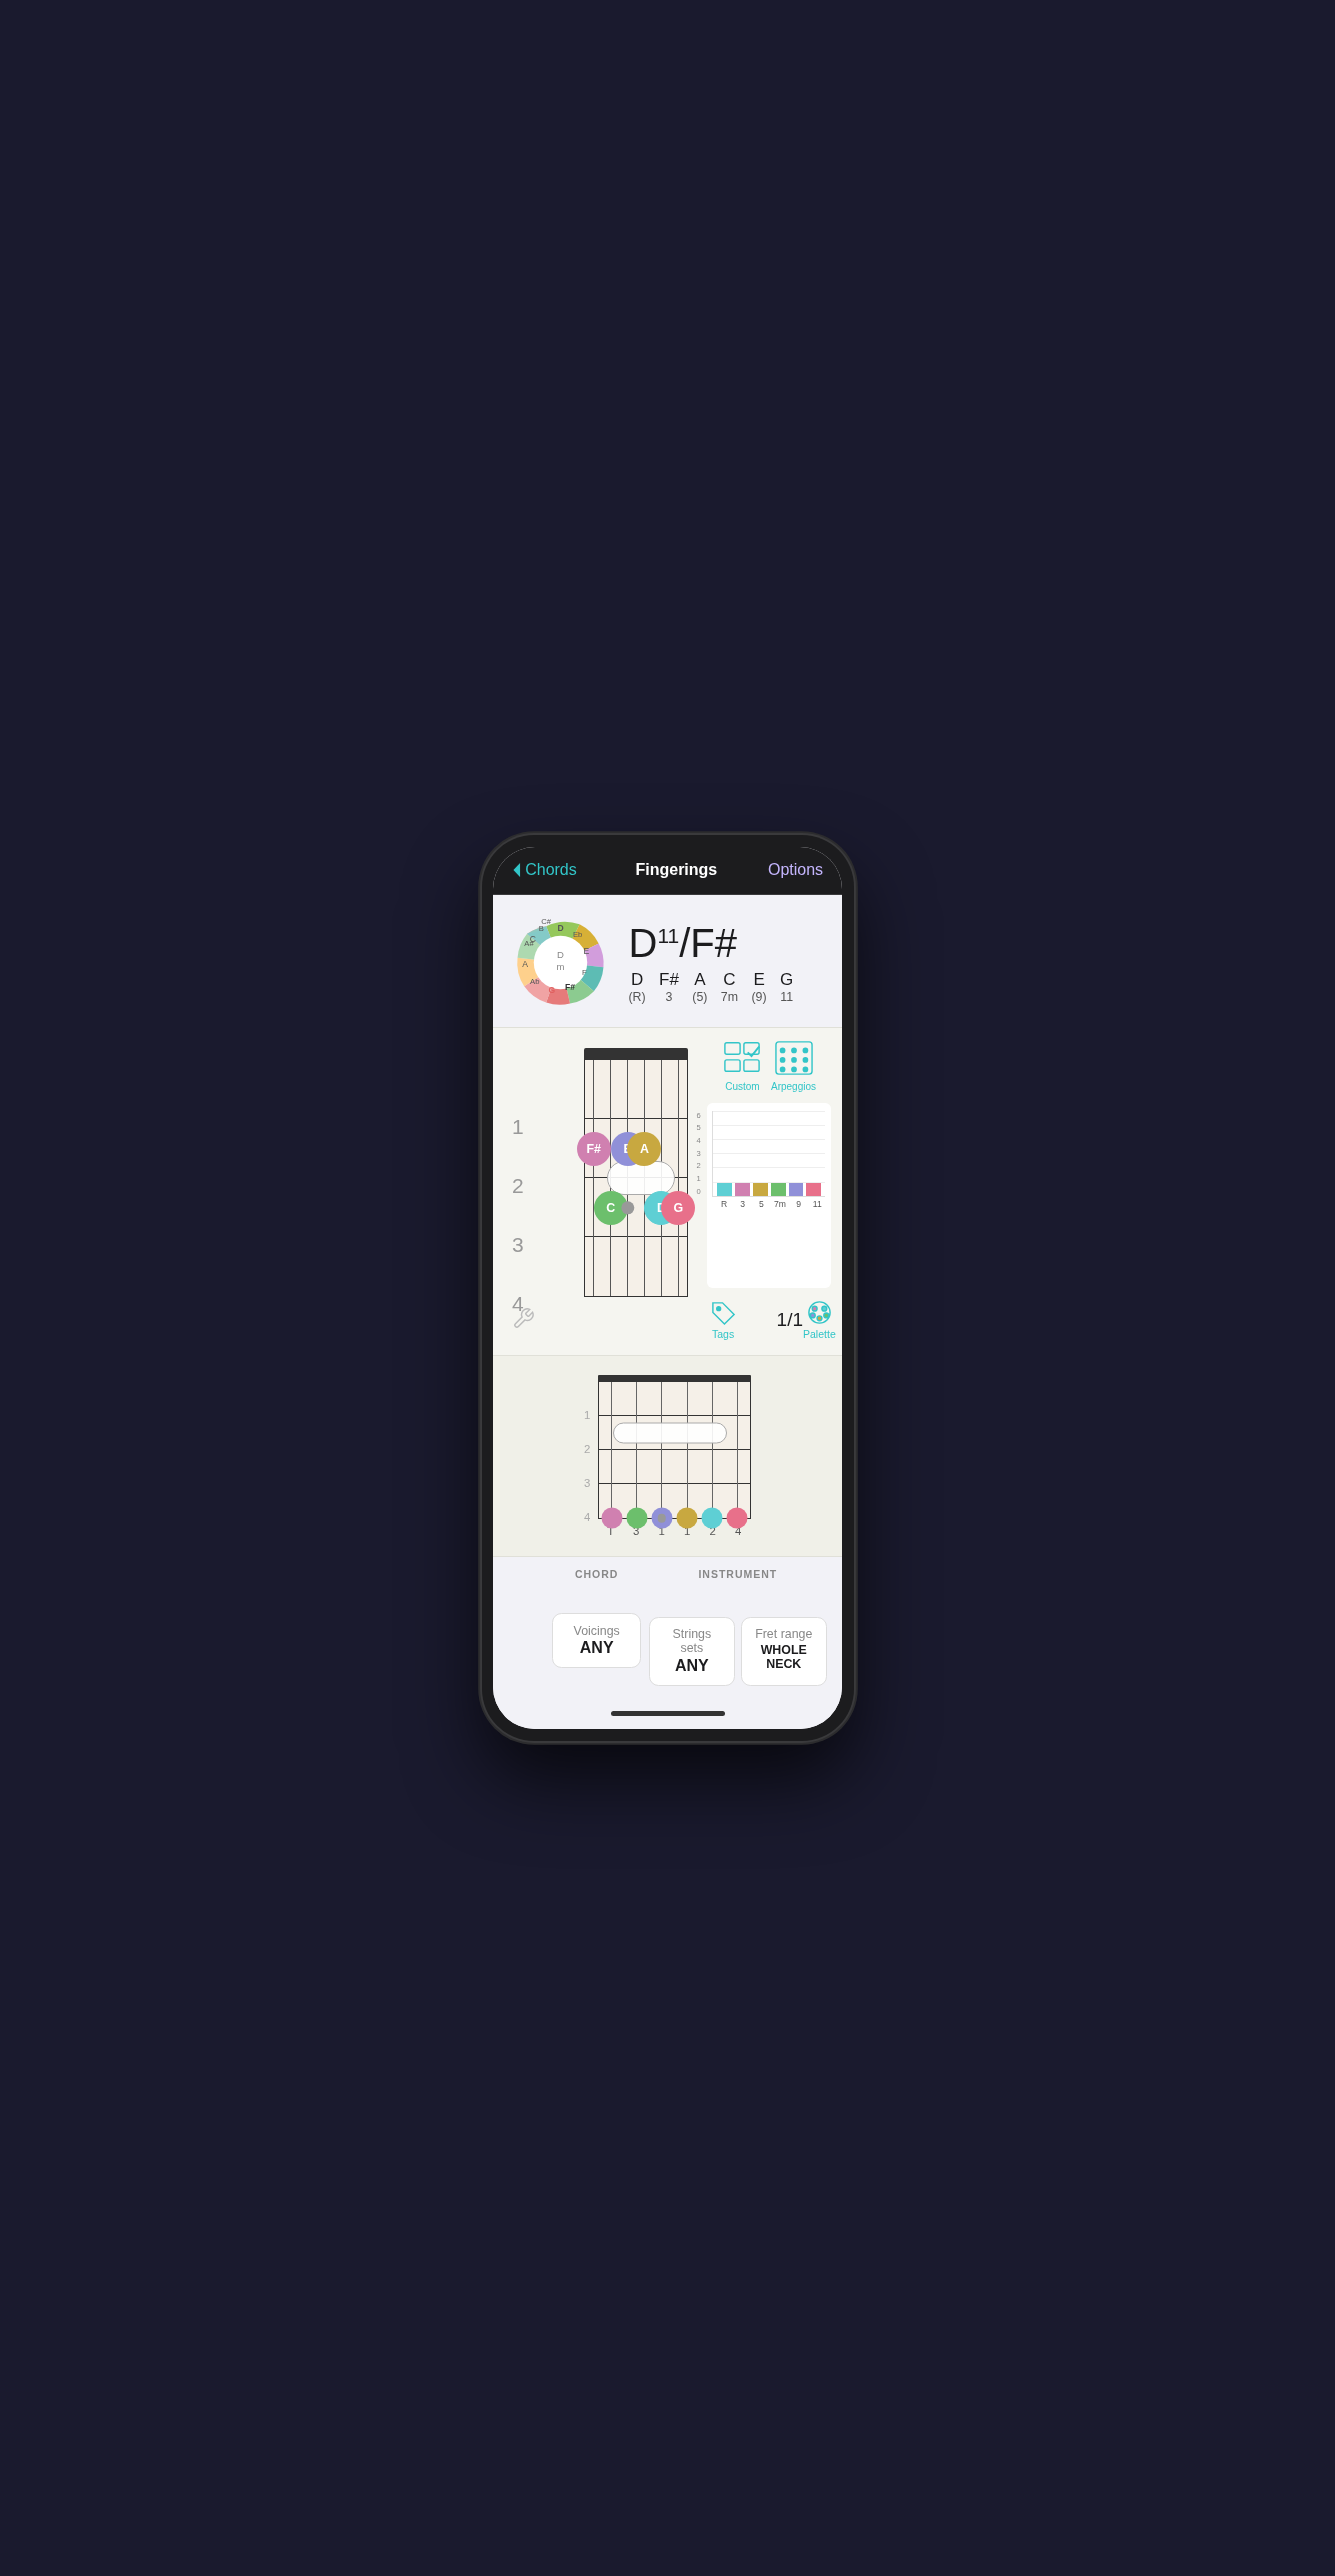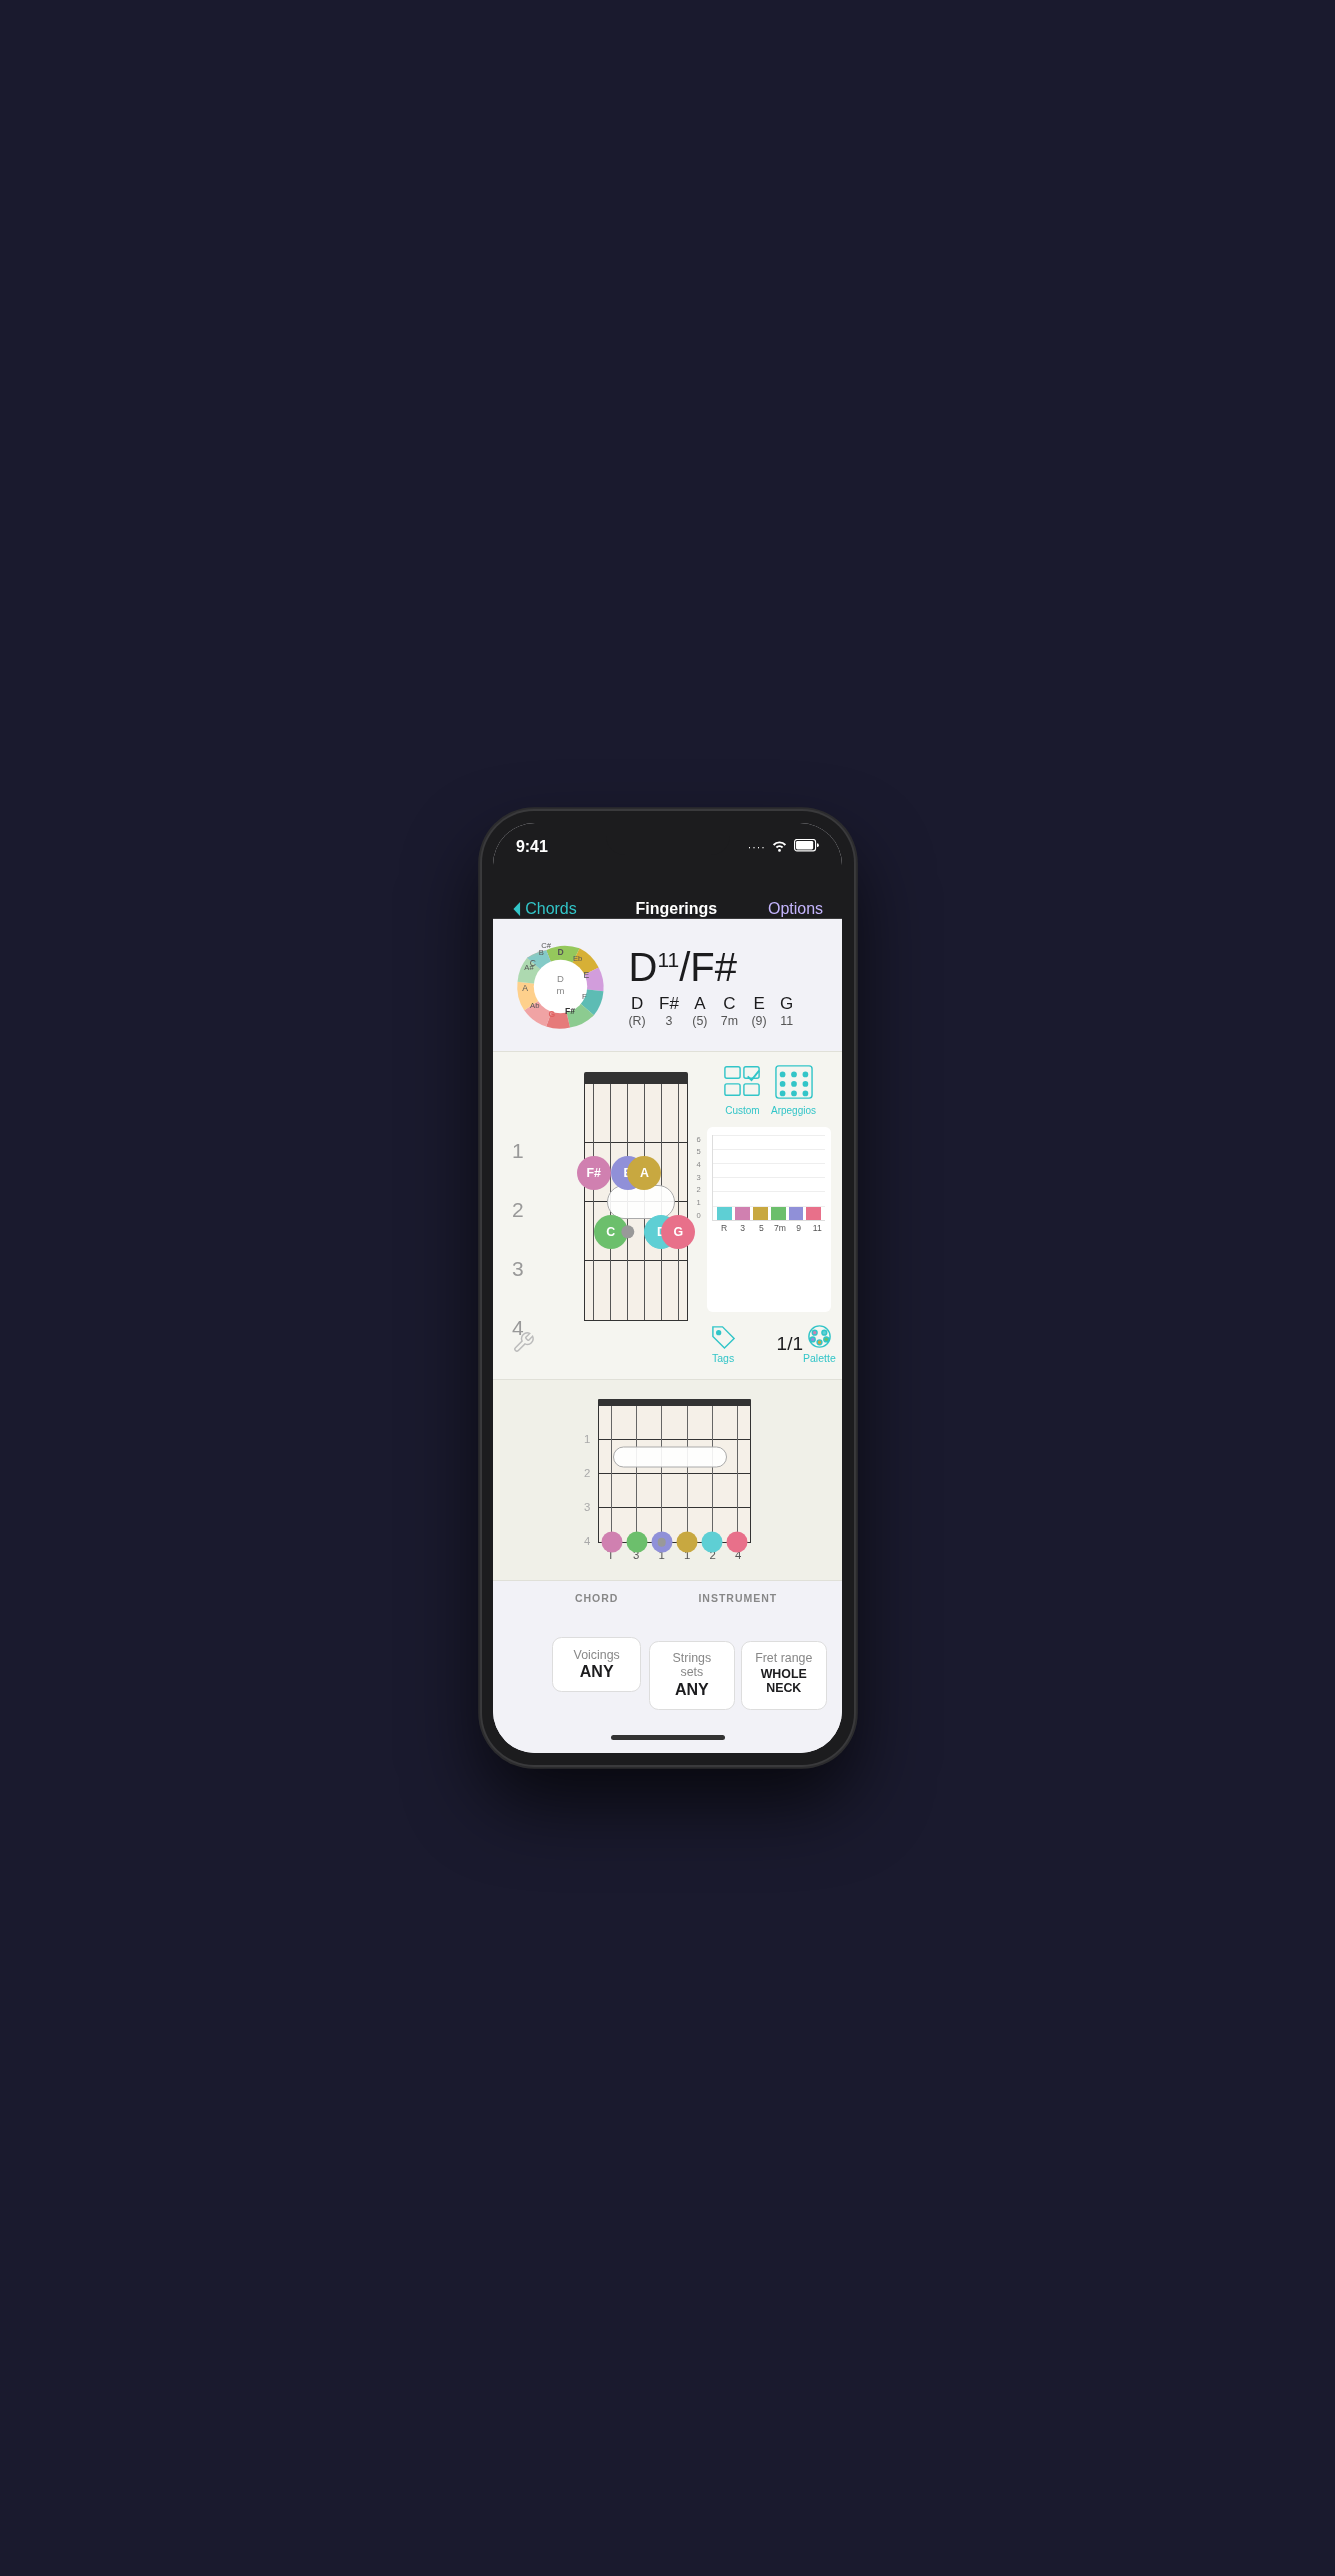--- a/index.html
+++ b/index.html
@@ -57,21 +57,21 @@
     .status-icons {
       display: flex;
       align-items: center;
       gap: 5.7px;
     }
     
     .nav-bar {
       background: #1c1c1e;
       height: 48px;
       display: flex;
-      align-items: flex-end;
+      align-items: center;
       justify-content: space-between;
       padding: 0 19px;
       border-bottom: 1px solid #3a3a3c;
     }
     .nav-back {
       color: #32c5c8;
       font-size: 16px;
       display: flex;
       align-items: center;
       gap: 3.8px;
@@ -234,39 +234,20 @@
       background: #333;
       border-radius: 2.9px;
     }
   </style>
 </head>
 <body>
 
 <div class="phone-outer">
   <div class="phone-inner">
 
-    <div class="status-bar">
-      <span class="status-time">9:41</span>
-      <div class="notch"></div>
-      <div class="status-icons">
-        <span style="font-size:10.5px; color:white; letter-spacing:1px;">····</span>
-        <span>
-          <svg width="17" height="12.4" viewBox="0 0 18 13" fill="white">
-            <path d="M9 10.5a1.5 1.5 0 110 3 1.5 1.5 0 010-3zm0-4a5.5 5.5 0 014 1.7l-1.5 1.5A3.5 3.5 0 009 8.5a3.5 3.5 0 00-2.5 1.2L5 8.2A5.5 5.5 0 019 6.5zm0-4a9.5 9.5 0 017 3l-1.5 1.5A7.5 7.5 0 009 4.5a7.5 7.5 0 00-5.5 2.5L2 5.5A9.5 9.5 0 019 2.5z"></path>
-          </svg>
-        </span>
-        <span>
-          <svg width="25" height="12.4" viewBox="0 0 26 13" fill="none">
-            <rect x="0.5" y="0.5" width="22" height="12" rx="2.5" stroke="white" stroke-width="1.2"></rect>
-            <rect x="2" y="2" width="18" height="9" rx="1.5" fill="white"></rect>
-            <path d="M24 4.5v4a2 2 0 000-4z" fill="white"></path>
-          </svg>
-        </span>
-      </div>
-    </div>
 
     <div class="nav-bar">
       <div class="nav-back">
         <svg width="9.5" height="16" viewBox="0 0 10 17" fill="#32c5c8">
             <path d="M8.5 1L1.5 8.5 8.5 16"></path>
           </svg>
         <span>Chords</span>
       </div>
       <span class="nav-title">Fingerings</span>
       <span class="nav-options">Options</span>

